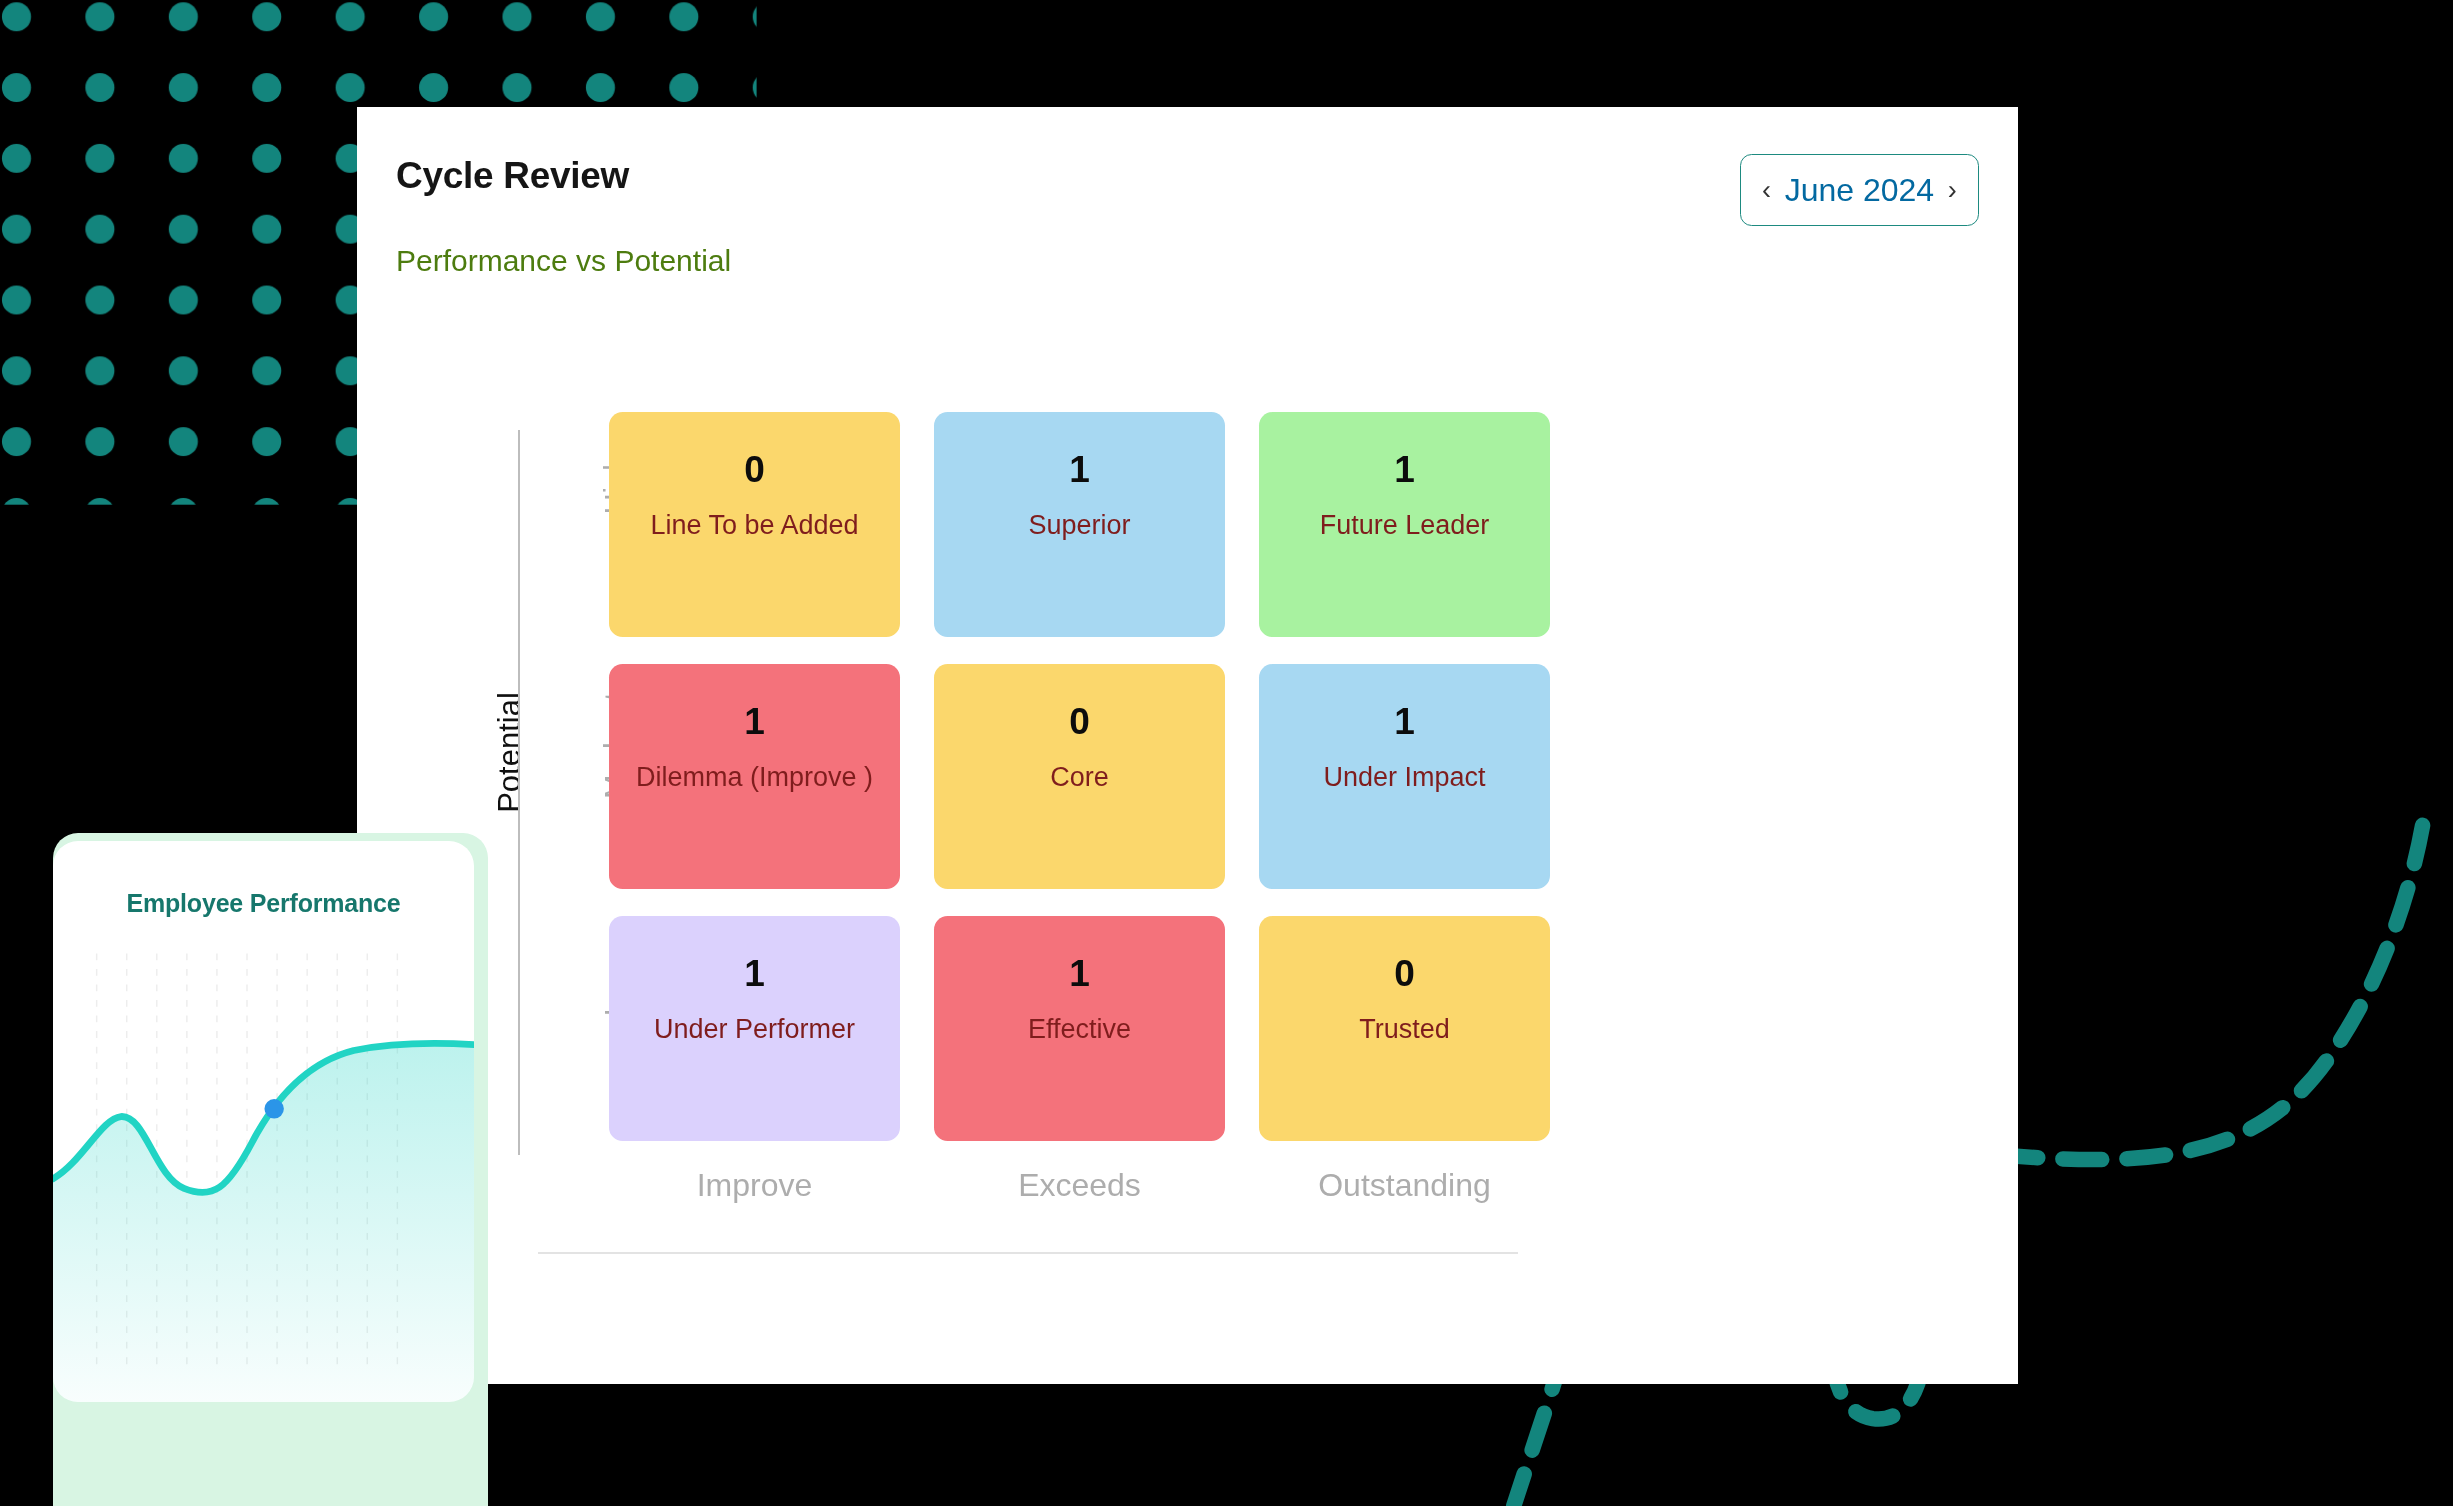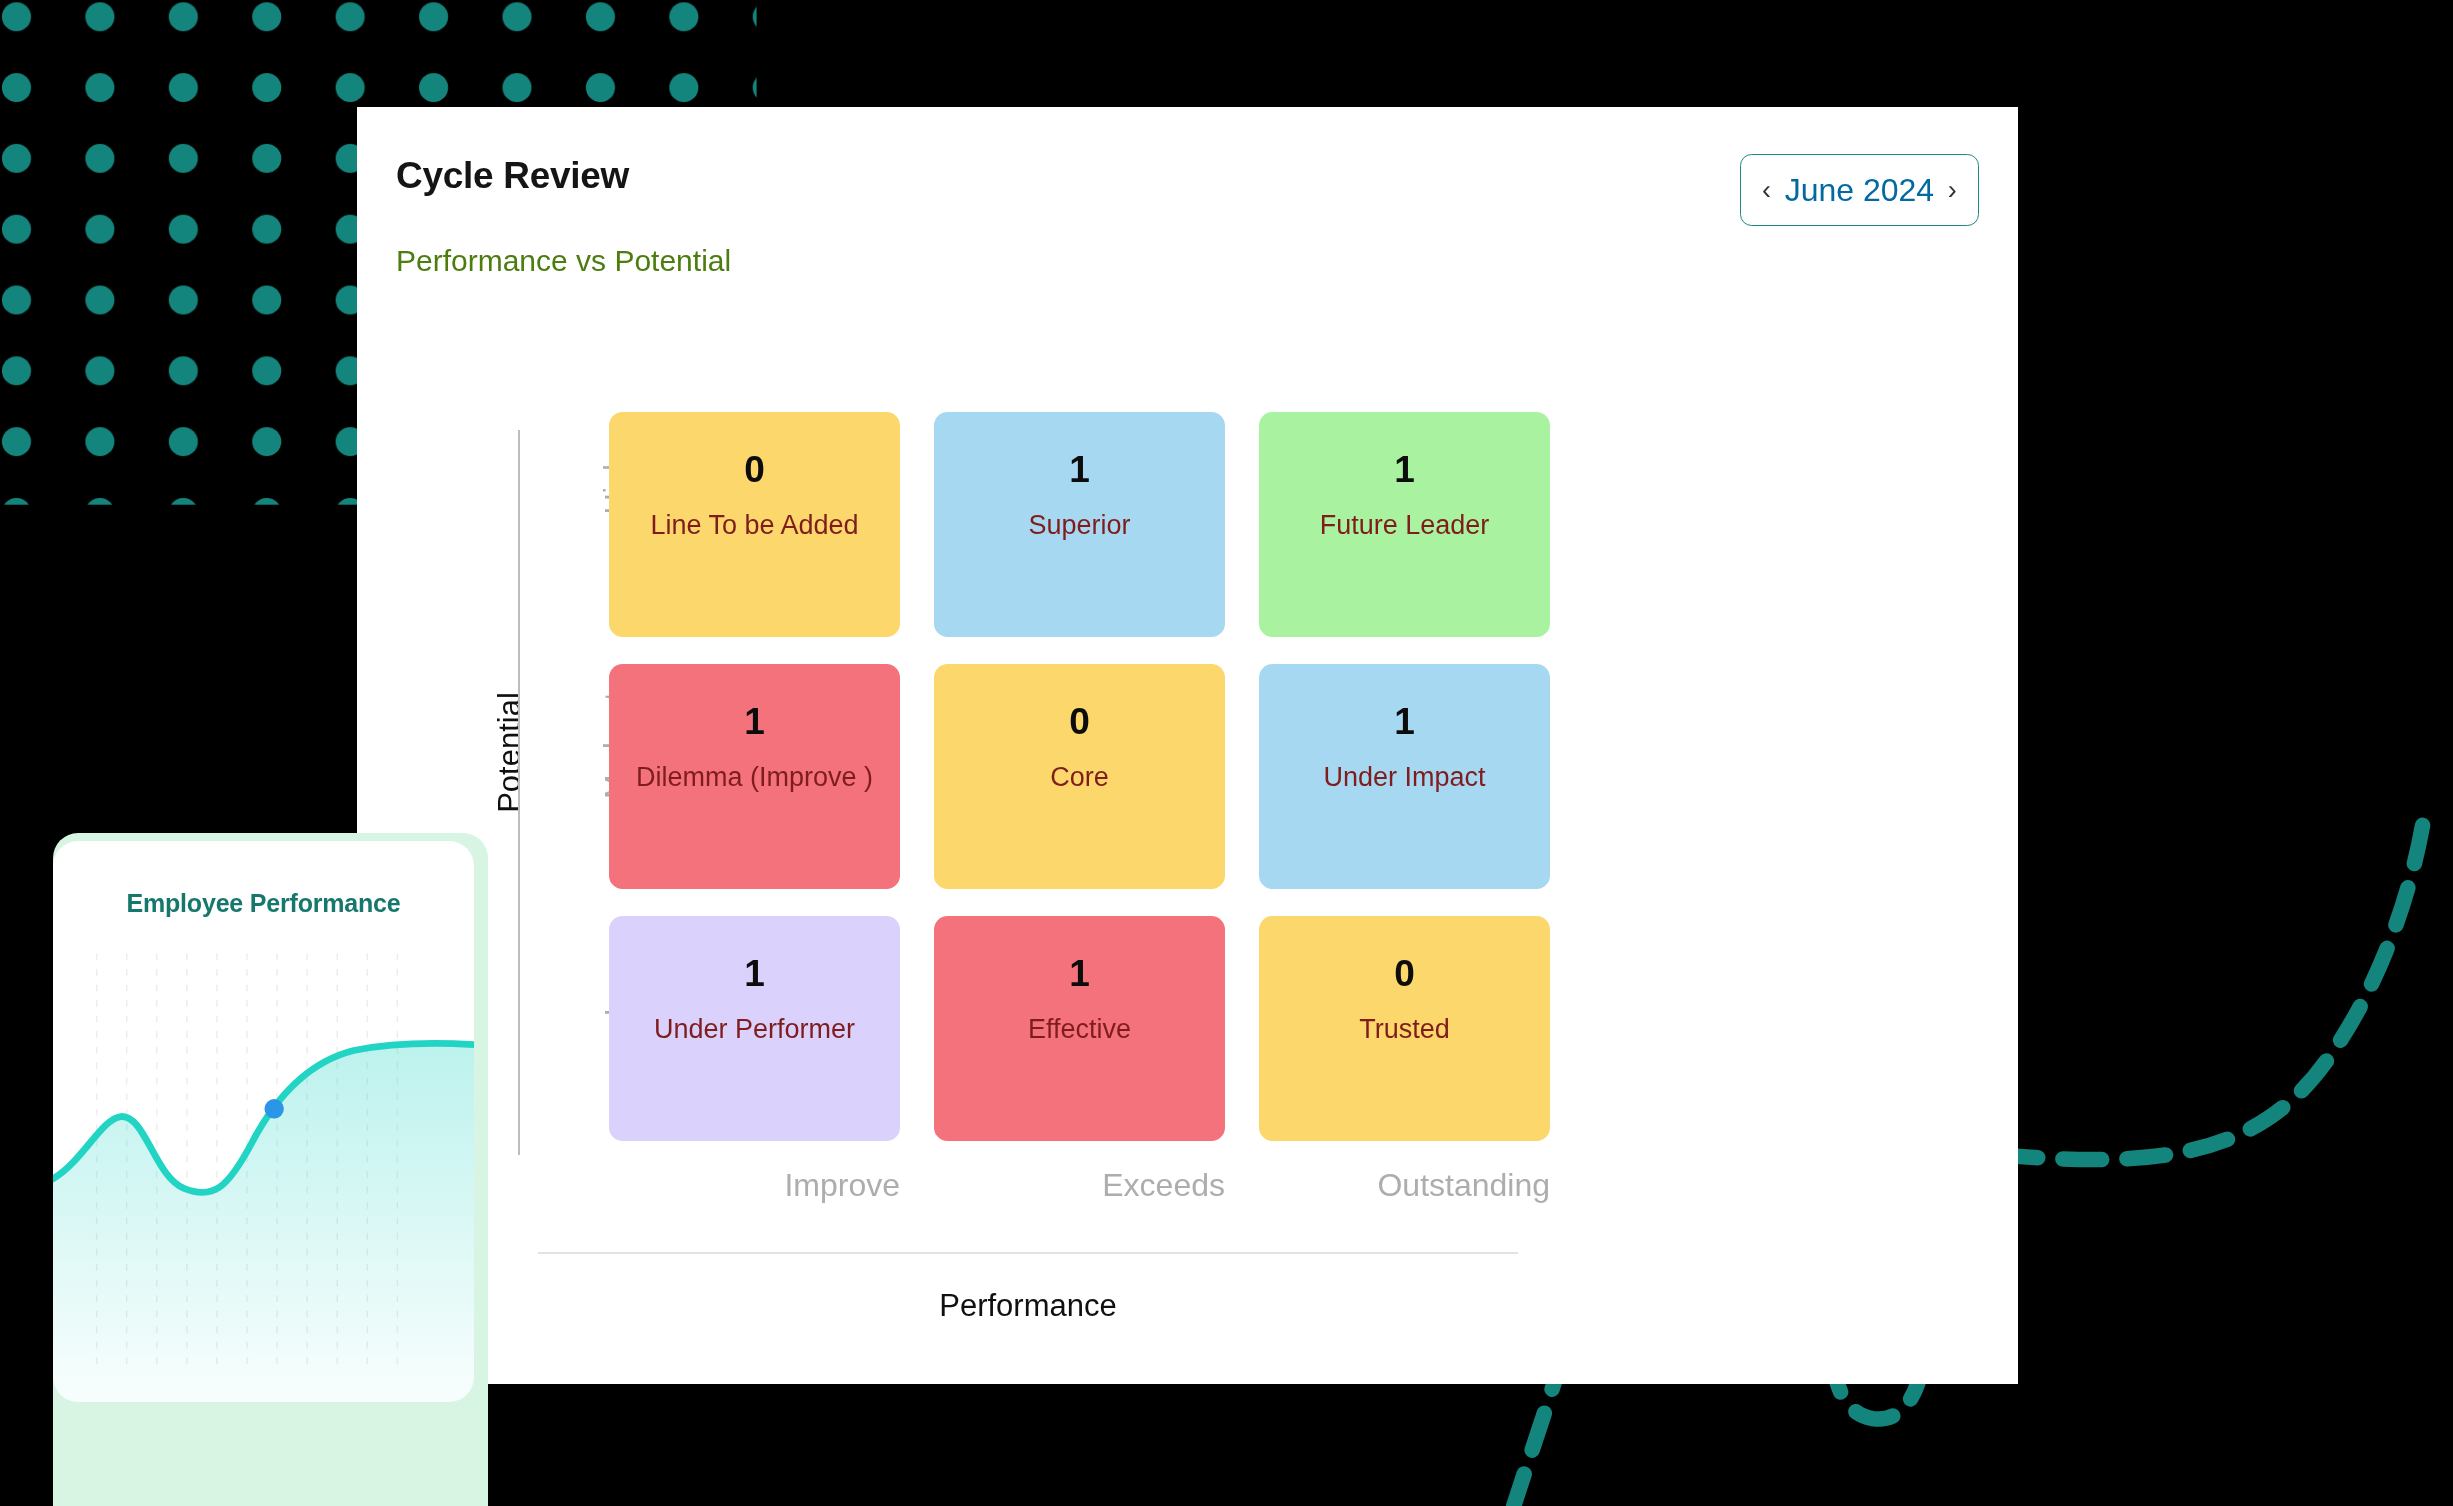--- a/index.html
+++ b/index.html
@@ -186,21 +186,21 @@
     left: 213px;
     top: 849px;
     width: 980px;
     display: grid;
     grid-template-columns: repeat(3, 291px);
     column-gap: 34px;
   }
   .perf-tick {
     font-size: 32px;
     color: #adadad;
-    text-align: right;
+    text-align: center;
     line-height: 1;
   }
 
   #matrix-hline {
     position: absolute;
     left: 142px;
     top: 932px;
     width: 980px;
     height: 1.9px;
     background: #e3e3e3;
@@ -345,21 +345,20 @@
     </div>
 
     <div class="perf-tick-row">
       <div class="perf-tick">Improve</div>
       <div class="perf-tick">Exceeds</div>
       <div class="perf-tick">Outstanding</div>
     </div>
 
     <div id="matrix-hline"></div>
 
-    <div id="performance-axis-title">Performance</div>
   </div>
 </div>
 
 <div id="employee-performance-card">
   <div id="employee-performance-inner">
     <div id="employee-performance-title">Employee Performance</div>
     <svg id="employee-performance-chart" viewBox="0 0 434 482" preserveAspectRatio="none">
       <defs>
         <linearGradient id="epGrad" x1="0" y1="0" x2="0" y2="1">
           <stop offset="0%" stop-color="#21d4c4" stop-opacity="0.30"></stop>

